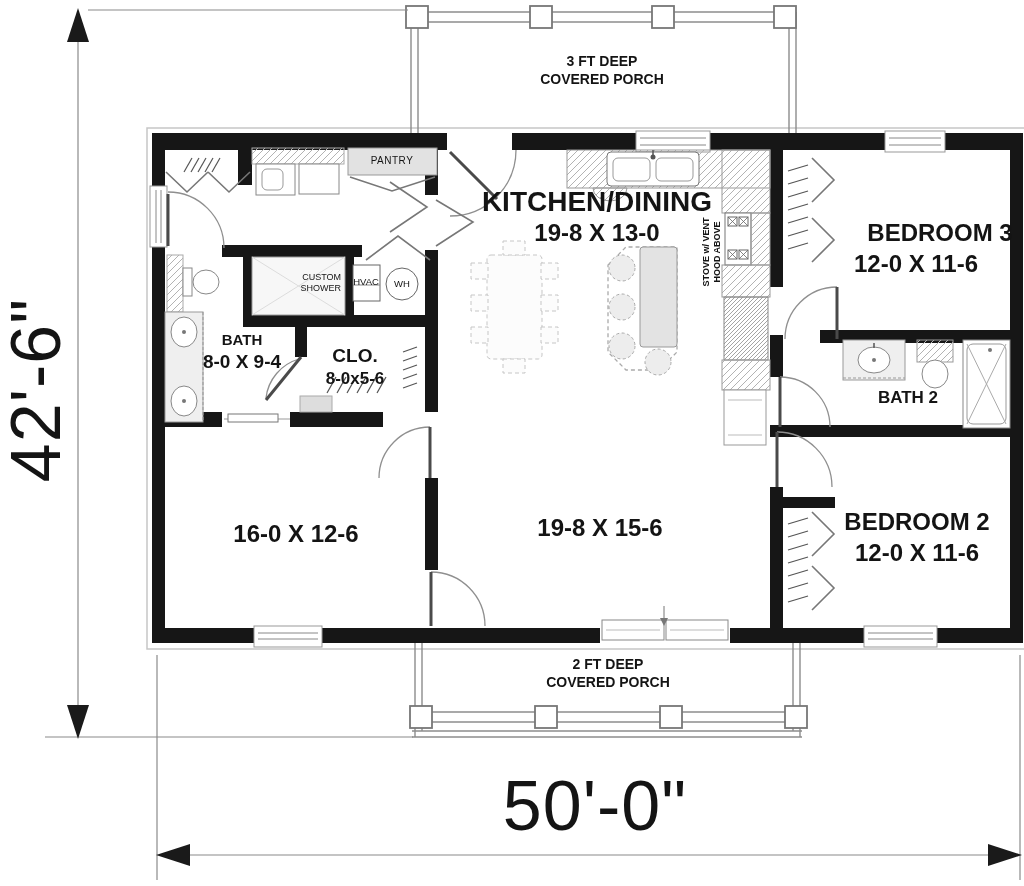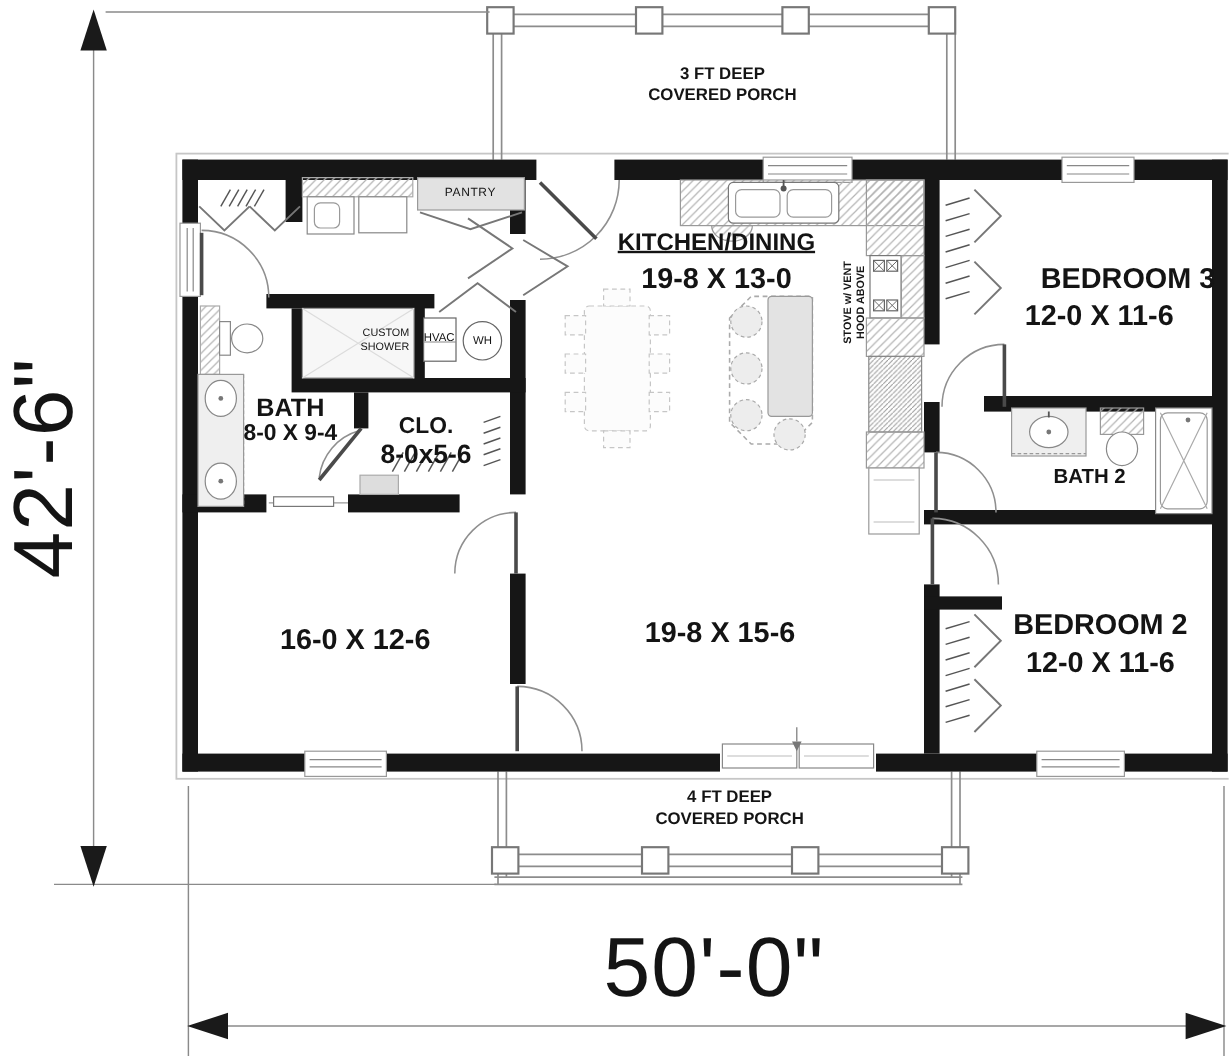--- a/index.html
+++ b/index.html
@@ -328,45 +328,45 @@
     <g fill="#1a1a1a" stroke="none">
       <polygon points="78,8 67,42 89,42"></polygon>
       <polygon points="78,739 67,705 89,705"></polygon>
       <polygon points="156,855 190,844 190,866"></polygon>
       <polygon points="1022,855 988,844 988,866"></polygon>
     </g>
   </g>
 </svg>
 
 
-<div class="lbl" style="left:597px;top:202px;font-size:20px;text-decoration:underline;">KITCHEN/DINING</div>
+<div class="lbl" style="left:597px;top:202px;font-size:28px;">KITCHEN/DINING</div>
 <div class="lbl" style="left:597px;top:233px;font-size:24px;">19-8 X 13-0</div>
 
 <div class="lbl" style="left:940px;top:233px;font-size:24px;">BEDROOM 3</div>
 <div class="lbl" style="left:916px;top:264px;font-size:24px;">12-0 X 11-6</div>
 
-<div class="lbl" style="left:242px;top:340px;font-size:21px;">BATH</div>
+<div class="lbl" style="left:242px;top:340px;font-size:15px;">BATH</div>
 <div class="lbl" style="left:242px;top:362px;font-size:19px;">8-0 X 9-4</div>
 
 <div class="lbl" style="left:355px;top:356px;font-size:19px;">CLO.</div>
-<div class="lbl" style="left:355px;top:379px;font-size:22px;">8-0x5-6</div>
+<div class="lbl" style="left:355px;top:379px;font-size:17px;">8-0x5-6</div>
 
 <div class="lbl" style="left:908px;top:398px;font-size:17px;">BATH 2</div>
 
 <div class="lbl" style="left:296px;top:534px;font-size:24px;">16-0 X 12-6</div>
 
 <div class="lbl" style="left:600px;top:528px;font-size:24px;">19-8 X 15-6</div>
 
 <div class="lbl" style="left:917px;top:522px;font-size:24px;">BEDROOM 2</div>
 <div class="lbl" style="left:917px;top:553px;font-size:24px;">12-0 X 11-6</div>
 
 <div class="lbl" style="left:602px;top:61px;font-size:14px;">3 FT DEEP</div>
 <div class="lbl" style="left:602px;top:79px;font-size:14px;">COVERED PORCH</div>
 
-<div class="lbl" style="left:608px;top:664px;font-size:14px;">4 FT DEEP</div>
+<div class="lbl" style="left:608px;top:664px;font-size:14px;">2 FT DEEP</div>
 <div class="lbl" style="left:608px;top:682px;font-size:14px;">COVERED PORCH</div>
 
 <div class="lbl reg" style="left:392px;top:161px;font-size:10px;letter-spacing:0.5px;">PANTRY</div>
 
 <div class="lbl reg wrap" style="left:315px;top:283px;font-size:9px;width:52px;text-align:right;">CUSTOM SHOWER</div>
 
 <div class="lbl reg" style="left:366px;top:282px;font-size:9.5px;">HVAC</div>
 <div class="lbl reg" style="left:402px;top:284px;font-size:9.5px;">WH</div>
 
 <div class="lbl rot wrap" style="left:712px;top:252px;font-size:9px;width:88px;font-weight:700;">STOVE w/ VENT HOOD ABOVE</div>

